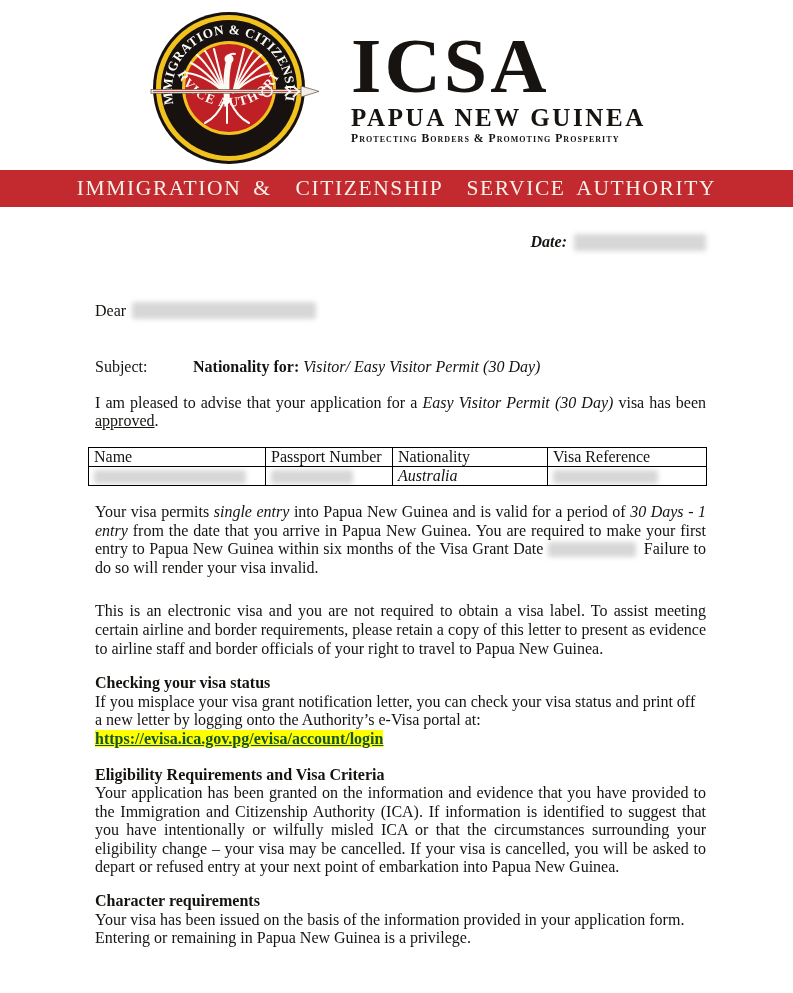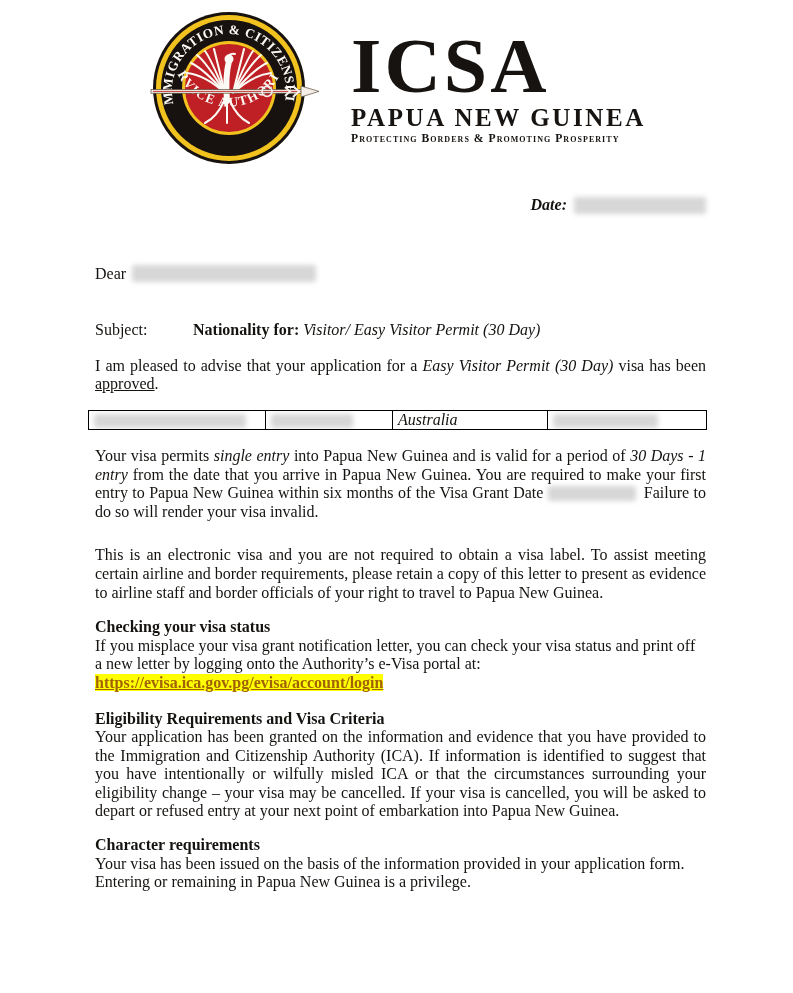--- a/index.html
+++ b/index.html
@@ -38,21 +38,21 @@
   
   table.visa{border-collapse:collapse;margin:16px 0 0 -7px;table-layout:fixed;width:618px;font-size:16px;}
   table.visa th,table.visa td{border:1px solid #000;font-weight:normal;text-align:left;padding:0 5px;height:18px;line-height:18px;overflow:hidden;}
   .col-name{width:177px;}.col-pass{width:127px;}.col-nat{width:155px;}.col-ref{width:159px;}
   td .redact{vertical-align:middle;}
   .nat-value{font-style:italic;}
   
   .section{margin-top:16px;}
   .sec-heading{font-weight:bold;}
   .sec-body{text-align:justify;}
-  .evisa-link{font-weight:bold;color:#a16207;background:#FFFF00;cursor:pointer;}
+  .evisa-link{font-weight:bold;color:#14532d;background:#FFFF00;cursor:pointer;}
   .inline-redact{margin-left:5px;margin-right:3px;}
 </style>
 </head>
 <body>
 
 <div class="page">
 
   <div class="header">
     <div class="seal-wrap">
       <svg viewBox="0 0 178 158" width="178" height="158">
@@ -107,20 +107,21 @@
         </g>
       </svg>
     </div>
     <div class="orgtext">
       <div class="org-acronym">ICSA</div>
       <div class="org-country">PAPUA NEW GUINEA</div>
       <div class="org-tagline">Protecting Borders &amp; Promoting Prosperity</div>
     </div>
   </div>
 
+  <div class="banner">IMMIGRATION &amp;  CITIZENSHIP  SERVICE AUTHORITY</div>
 
   <div class="letter">
 
     <div class="row date-row">
       <span class="date-label">Date:</span>
       <span class="redact" style="width:132px;height:17px;"></span>
     </div>
 
 
     <div class="row dear-row">
@@ -136,20 +137,26 @@
     <p class="para"><span>I am pleased to advise that your application for a </span><span class="ital">Easy Visitor Permit (30 Day)</span><span> visa has been </span><span class="approved">approved</span><span>.</span></p>
 
     <table class="visa">
       <colgroup>
           <col class="col-name">
           <col class="col-pass">
           <col class="col-nat">
           <col class="col-ref">
         </colgroup>
       <tbody>
+          <tr>
+        <th>Name</th>
+        <th>Passport Number</th>
+        <th>Nationality</th>
+        <th>Visa Reference</th>
+      </tr>
       <tr>
         <td><span class="redact" style="width:152px;height:14px;"></span></td>
         <td><span class="redact" style="width:82px;height:14px;"></span></td>
         <td><span class="nat-value">Australia</span></td>
         <td><span class="redact" style="width:105px;height:14px;"></span></td>
       </tr>
     </tbody>
       </table>
 
     <p class="para" style="margin-top:17px;"><span>Your visa permits </span><span class="ital">single entry</span><span> into Papua New Guinea and is valid for a period of </span><span class="ital">30 Days - 1 entry</span><span> from the date that you arrive in Papua New Guinea. You are required to make your first entry to Papua New Guinea within six months of the Visa Grant Date</span><span class="redact inline-redact" style="width:88px;height:15px;"></span> <span>Failure to do so will render your visa invalid.</span></p>

